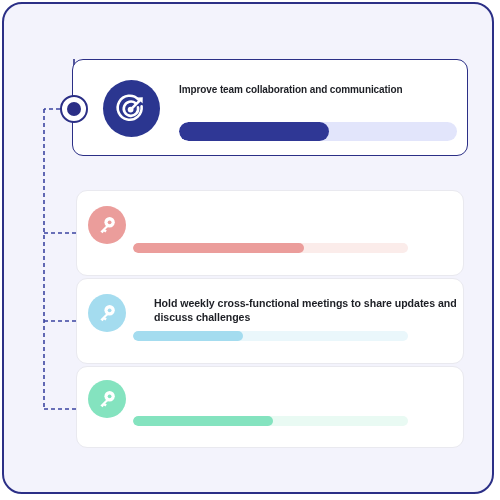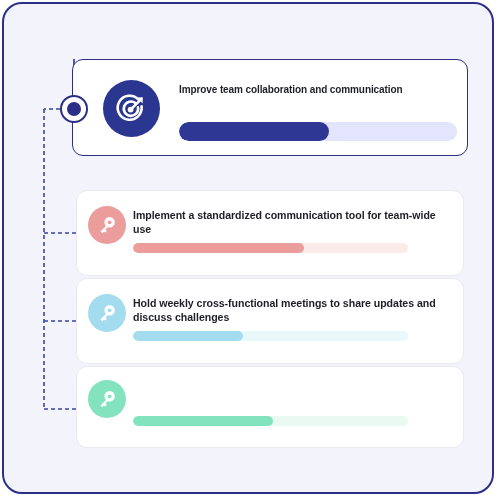--- a/index.html
+++ b/index.html
@@ -151,35 +151,34 @@
   </div>
 
   <div class="kr-card" style="top: 186px; height: 86px; border-color: rgb(233, 233, 239);">
     <div class="kr-icon" style="top: 15px; background: rgb(235, 157, 155);">
       <svg width="20" height="20" viewBox="0 0 20 20" fill="none">
         <circle cx="12.6" cy="7.3" r="5.2" fill="#ffffff"></circle>
         <circle cx="12.6" cy="7.3" r="1.9" fill="#eb9d9b"></circle>
         <path d="M9.2 10.8 L3.4 16.6 L5.6 18.3 L6.9 16.6 L8.4 17.5 L9.8 15.6 L8.3 14.6 L11.6 11.4 Z" fill="#ffffff"></path>
       </svg>
     </div>
-    <div class="kr-title" style="top:17px;">Implement a standardized communication tool for team-wide use</div>
     <div class="kr-bar" style="top: 52px; background: rgb(251, 236, 234);">
       <div class="fill" style="width: 62%; background: rgb(235, 157, 155);"></div>
     </div>
   </div>
 
   <div class="kr-card" style="top: 274px; height: 86px; border-color: rgb(233, 233, 239);">
     <div class="kr-icon" style="top: 15px; background: rgb(164, 220, 239);">
       <svg width="20" height="20" viewBox="0 0 20 20" fill="none">
         <circle cx="12.6" cy="7.3" r="5.2" fill="#ffffff"></circle>
         <circle cx="12.6" cy="7.3" r="1.9" fill="#a4dcef"></circle>
         <path d="M9.2 10.8 L3.4 16.6 L5.6 18.3 L6.9 16.6 L8.4 17.5 L9.8 15.6 L8.3 14.6 L11.6 11.4 Z" fill="#ffffff"></path>
       </svg>
     </div>
-    <div class="kr-title" style="top:17px;">Hold weekly cross-functional meetings to share updates and discuss challenges</div>
+    <div class="kr-title" style="top:17px;margin-left:21px;">Hold weekly cross-functional meetings to share updates and discuss challenges</div>
     <div class="kr-bar" style="top: 52px; background: rgb(234, 247, 251);">
       <div class="fill" style="width: 40%; background: rgb(164, 220, 239);"></div>
     </div>
   </div>
 
   <div class="kr-card" style="top: 362px; height: 82px; border-color: rgb(233, 233, 239);">
     <div class="kr-icon" style="top: 13px; background: rgb(132, 227, 191);">
       <svg width="20" height="20" viewBox="0 0 20 20" fill="none">
         <circle cx="12.6" cy="7.3" r="5.2" fill="#ffffff"></circle>
         <circle cx="12.6" cy="7.3" r="1.9" fill="#84e3bf"></circle>

